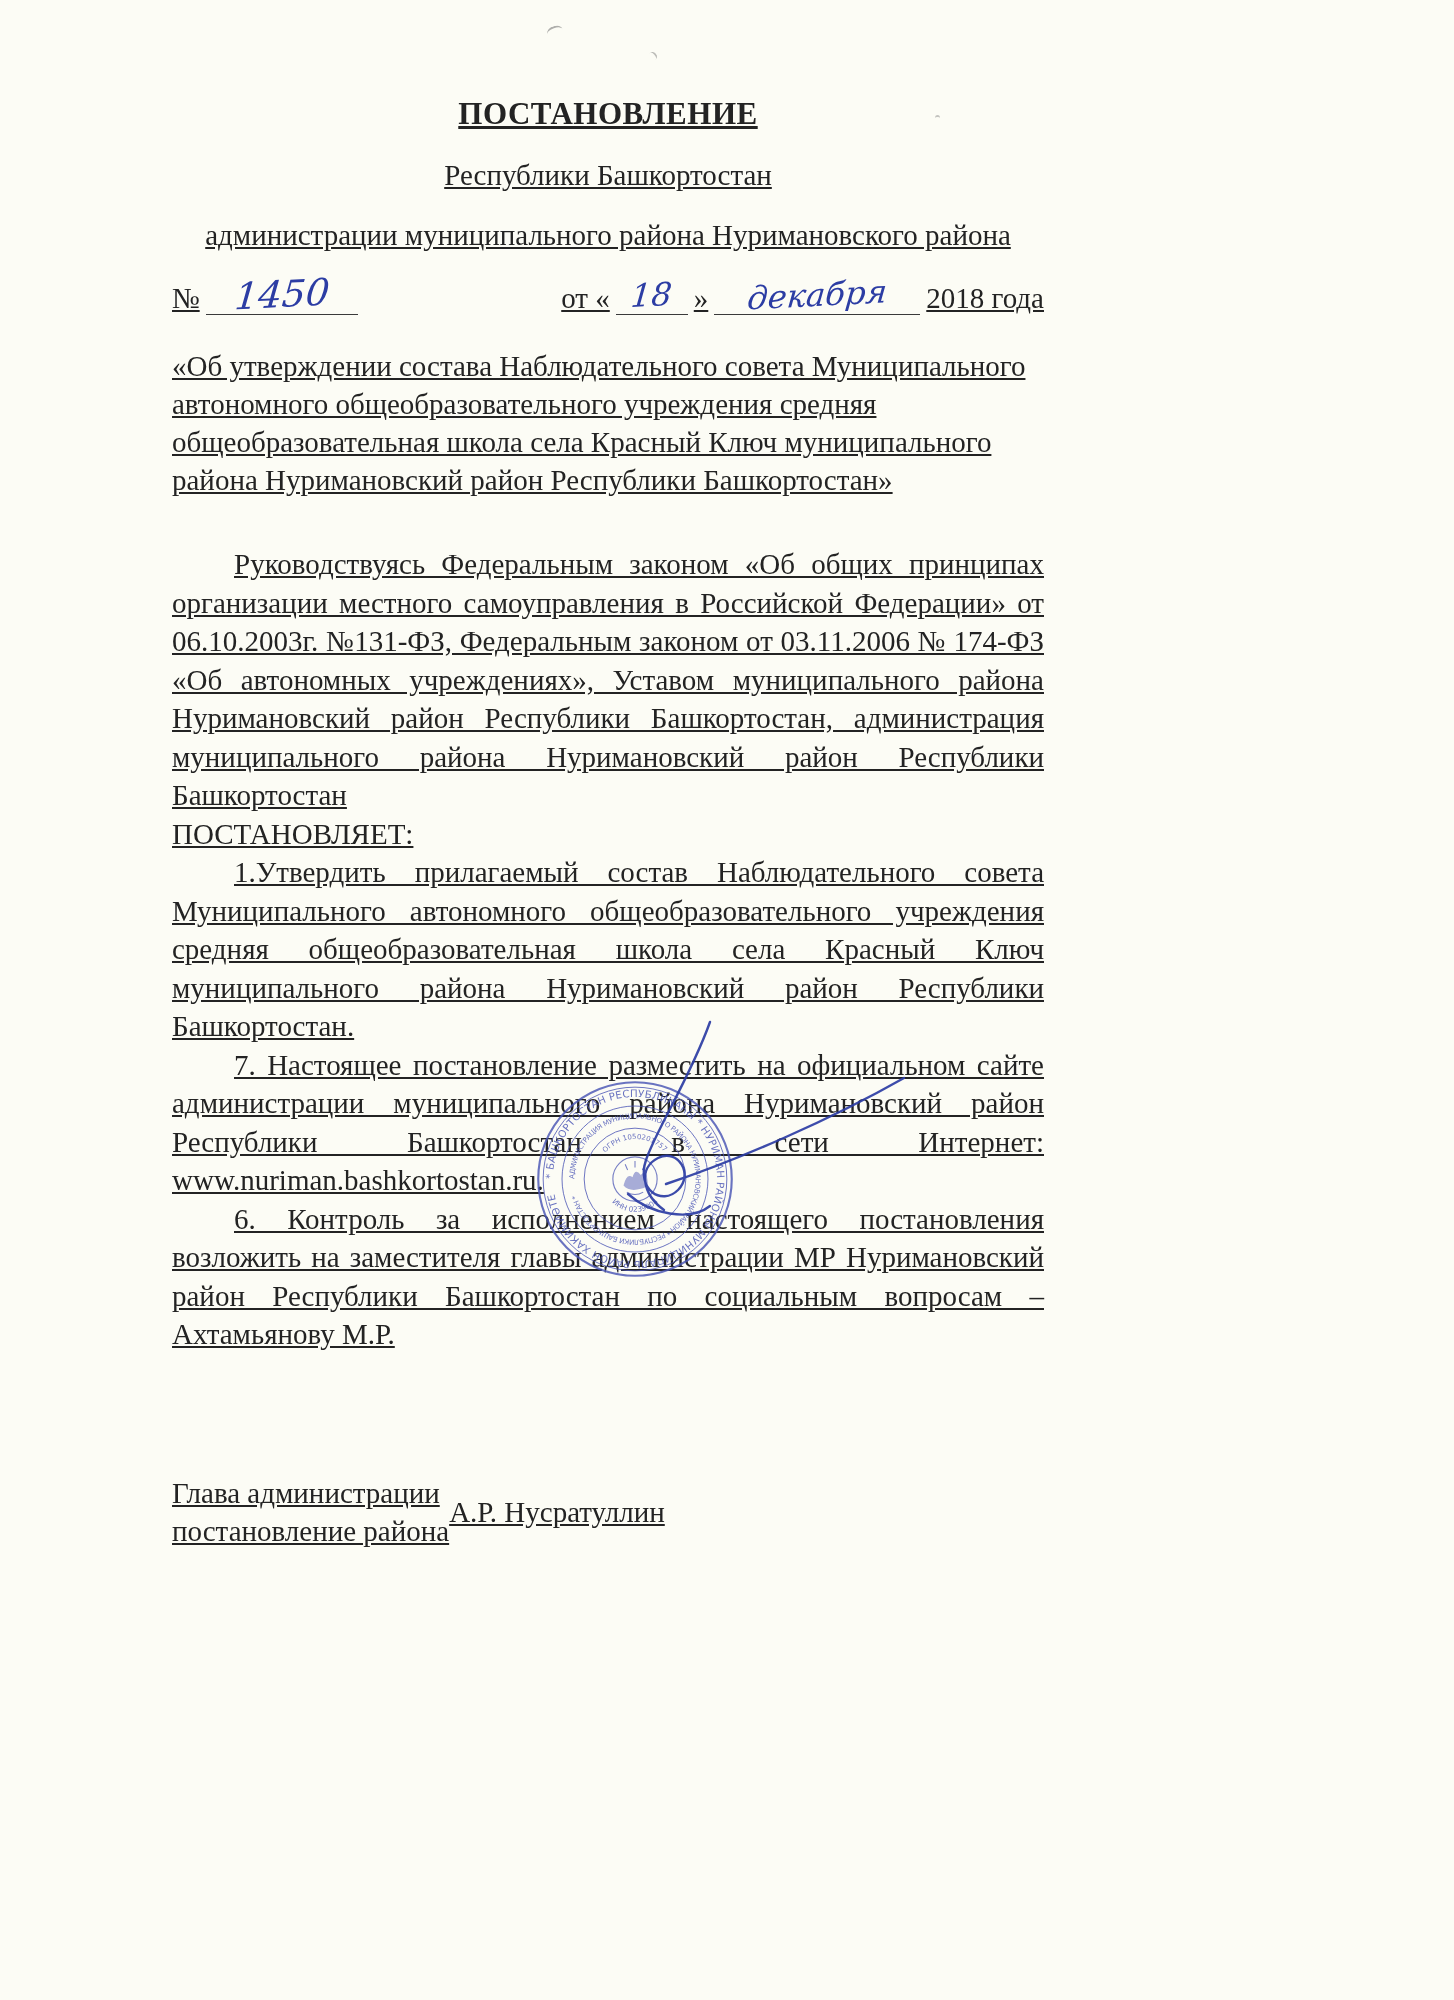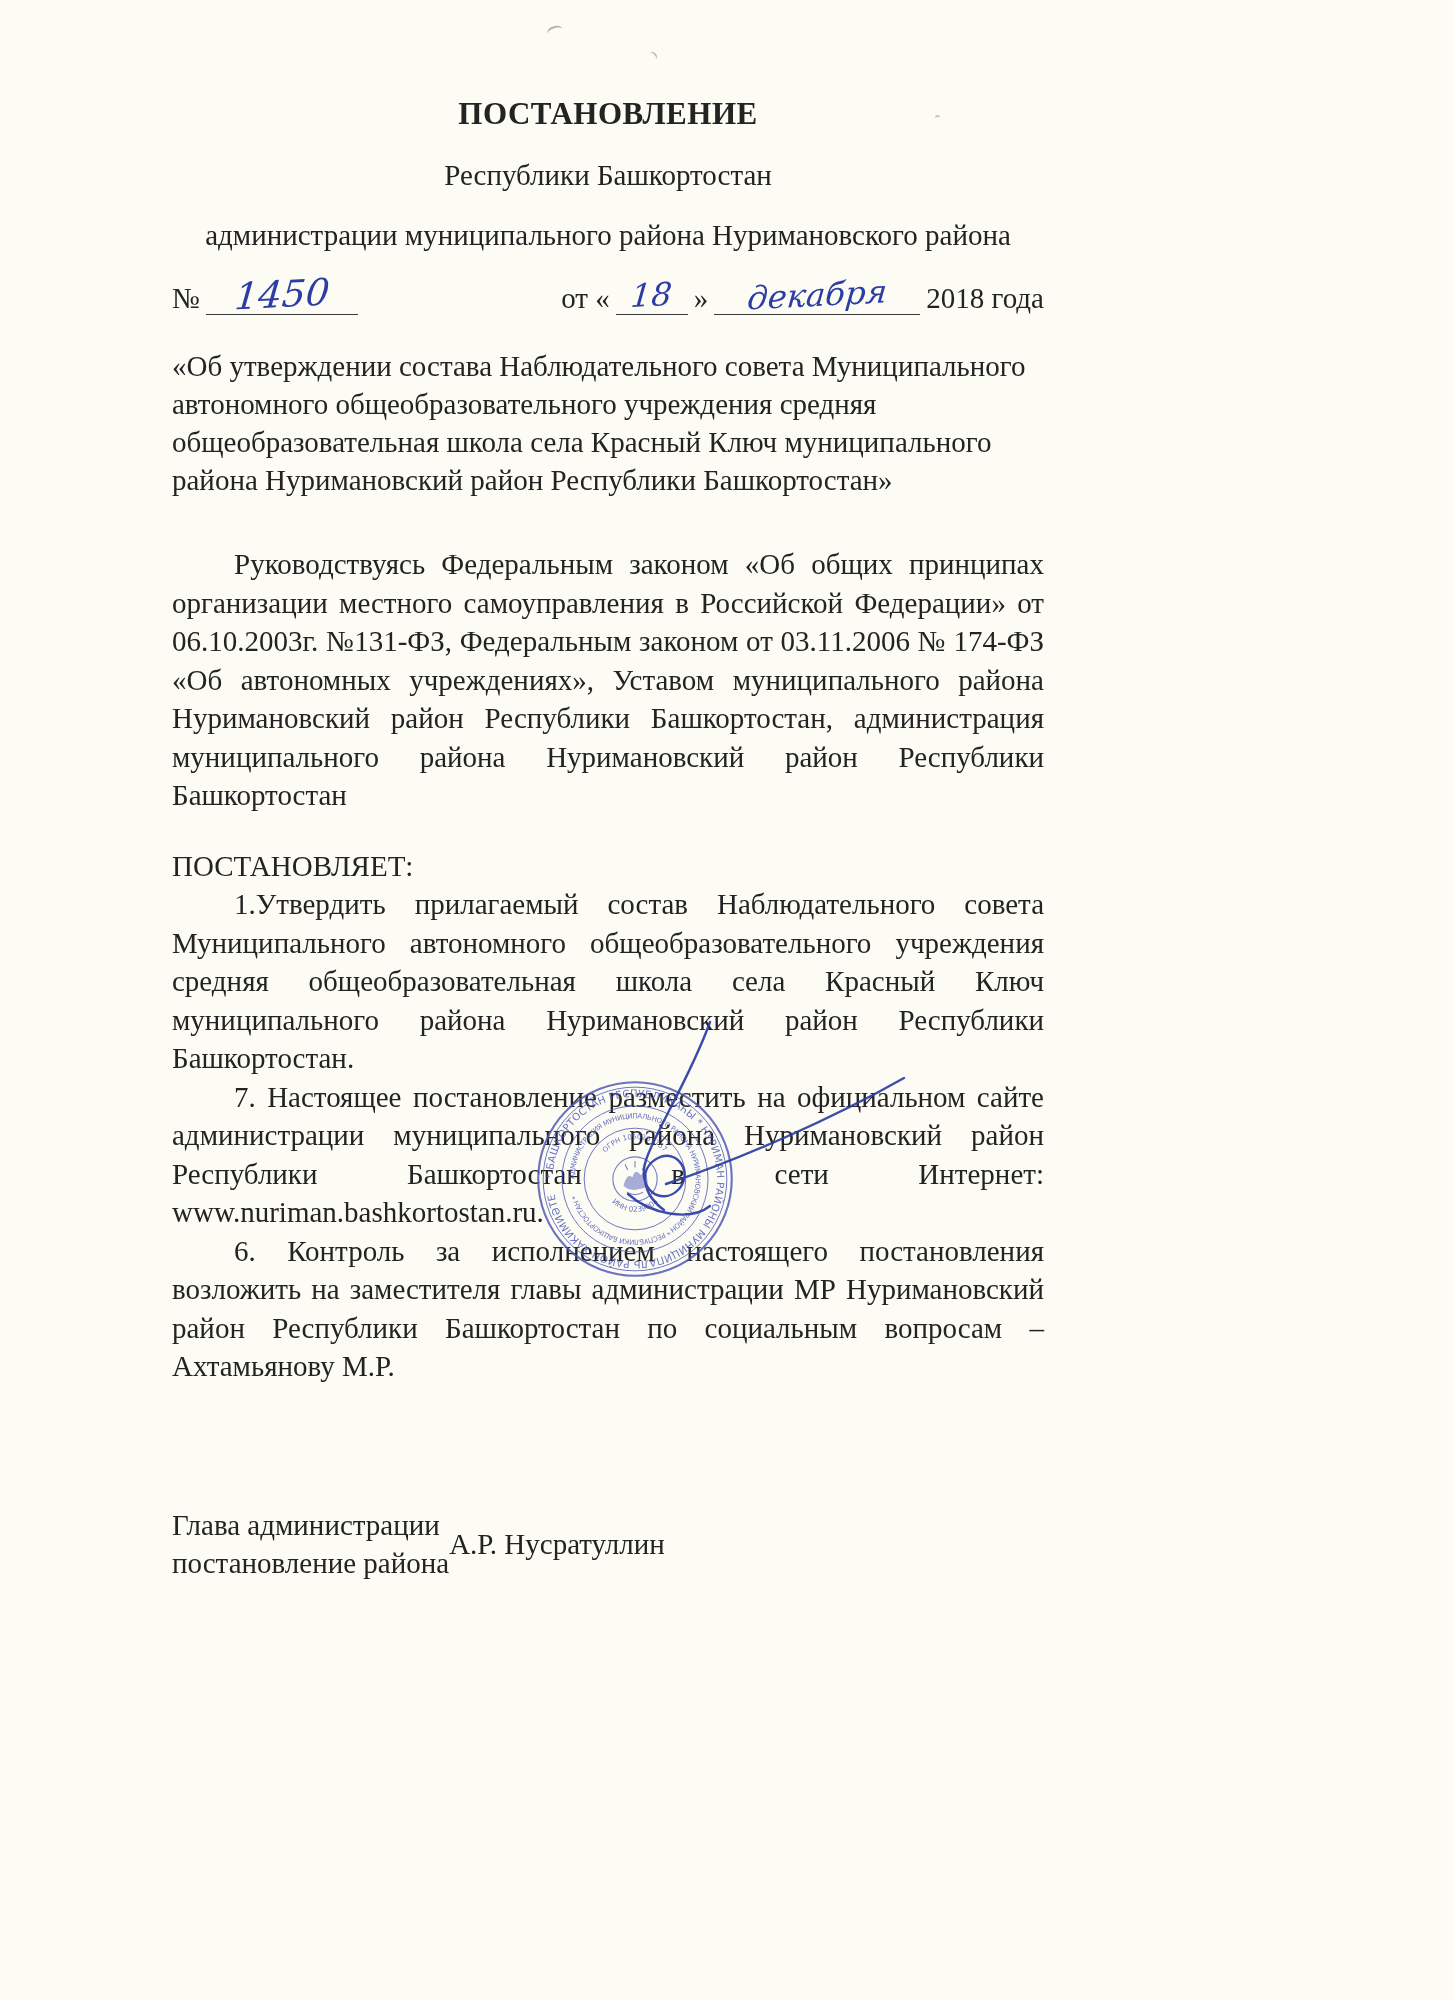--- a/index.html
+++ b/index.html
@@ -5,35 +5,35 @@
   html,body{margin:0;padding:0;background:#e8e8e4;}
   .page{
     position:relative;
     width:1454px;height:2000px;
     margin:0 auto;
     background:#fcfcf5;
     font-family:"Liberation Serif", serif;
     color:#232323;
     overflow:hidden;
   }
-  .content{position:absolute;left:172px;top:96px;width:872px;}
+  .content{position:absolute;left:172px;top:96px;width:872px;text-decoration:underline;}
   .doc-title{margin:0;text-align:center;font-size:31px;font-weight:600;letter-spacing:.5px;}
   .org-line{text-align:center;font-size:29px;margin-top:27px;}
   .num-line{display:flex;justify-content:space-between;align-items:flex-end;font-size:29px;margin-top:26px;}
   .num-group,.date-group{display:flex;align-items:flex-end;gap:6px;white-space:nowrap;}
   .uline{display:inline-block;border-bottom:1.6px solid #3a3a3a;text-align:center;height:36px;line-height:34px;}
   .u-num{width:152px;}
   .u-day{width:72px;}
   .u-month{width:206px;}
   .ink{color:#2c3da4;font-family:"DejaVu Serif", serif;font-style:italic;display:inline-block;transform:skewX(-8deg) rotate(-3deg);font-size:32px;}
   .ink.big{font-size:37px;}
   .subject{text-align:left;font-size:29px;line-height:38px;margin-top:32px;}
   .body-text{margin-top:46px;font-size:29px;line-height:38.5px;text-align:justify;}
   .body-text p{margin:0;text-indent:62px;}
-  .body-text p.noindent{text-indent:0;margin-top:32px;}
+  .body-text p.noindent{text-indent:0;}
   .sig-row{display:flex;justify-content:flex-start;align-items:center;margin-top:120px;font-size:29px;line-height:38px;}
   .stamp-svg{position:absolute;left:512px;top:1056px;width:246px;height:246px;opacity:.82;}
   .sign-svg{position:absolute;left:538px;top:1008px;width:396px;height:248px;}
   .artifact{position:absolute;border-top:2.5px solid #6f6f6f;border-radius:50% 50% 0 0;opacity:.55;}
   .a1{left:547px;top:26px;width:16px;height:9px;transform:rotate(-18deg);}
   .a2{left:648px;top:52px;width:9px;height:7px;transform:rotate(48deg);opacity:.45;}
   .a3{left:935px;top:115px;width:5px;height:4px;opacity:.4;}
 </style>
 </head>
 <body>

